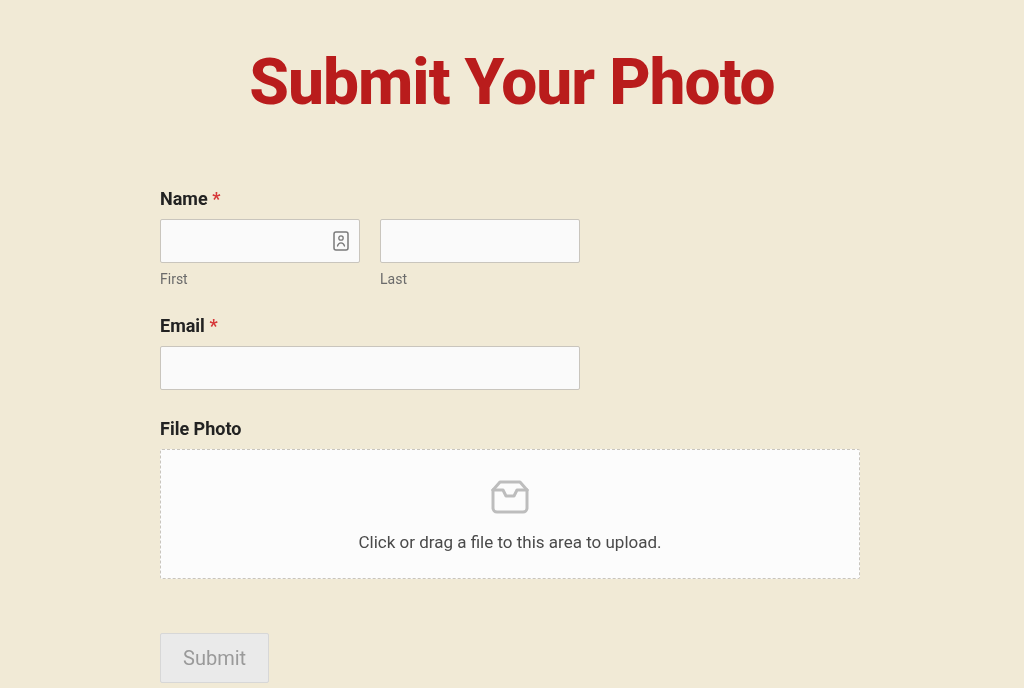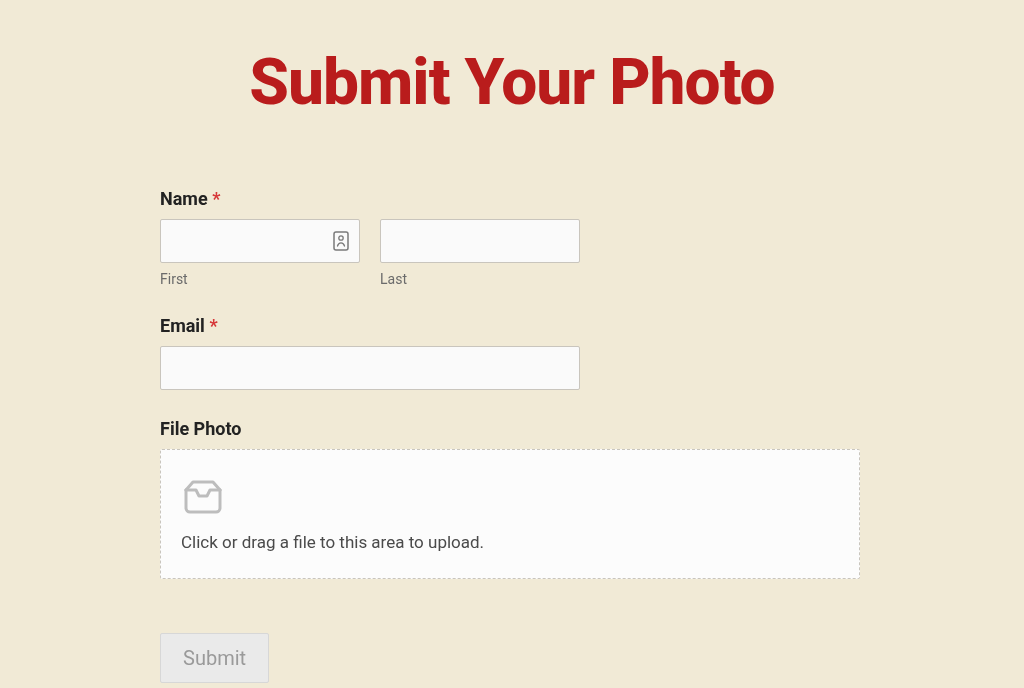--- a/index.html
+++ b/index.html
@@ -81,21 +81,21 @@
     color:var(--muted);
   }
   .email-row .text-input{width:420px;}
   .dropzone{
     box-sizing:border-box;
     width:700px;
     border:1px dashed var(--drop-border);
     background:var(--drop-bg);
     border-radius:2px;
     padding:28px 20px 26px 20px;
-    text-align:left;
+    text-align:center;
     cursor:pointer;
   }
   .dropzone .droptext{
     margin-top:14px;
     font-size:17px;
     color:#4a4a4a;
   }
   .inbox-icon{display:inline-block;}
   .submit-btn{
     margin-top:26px;

